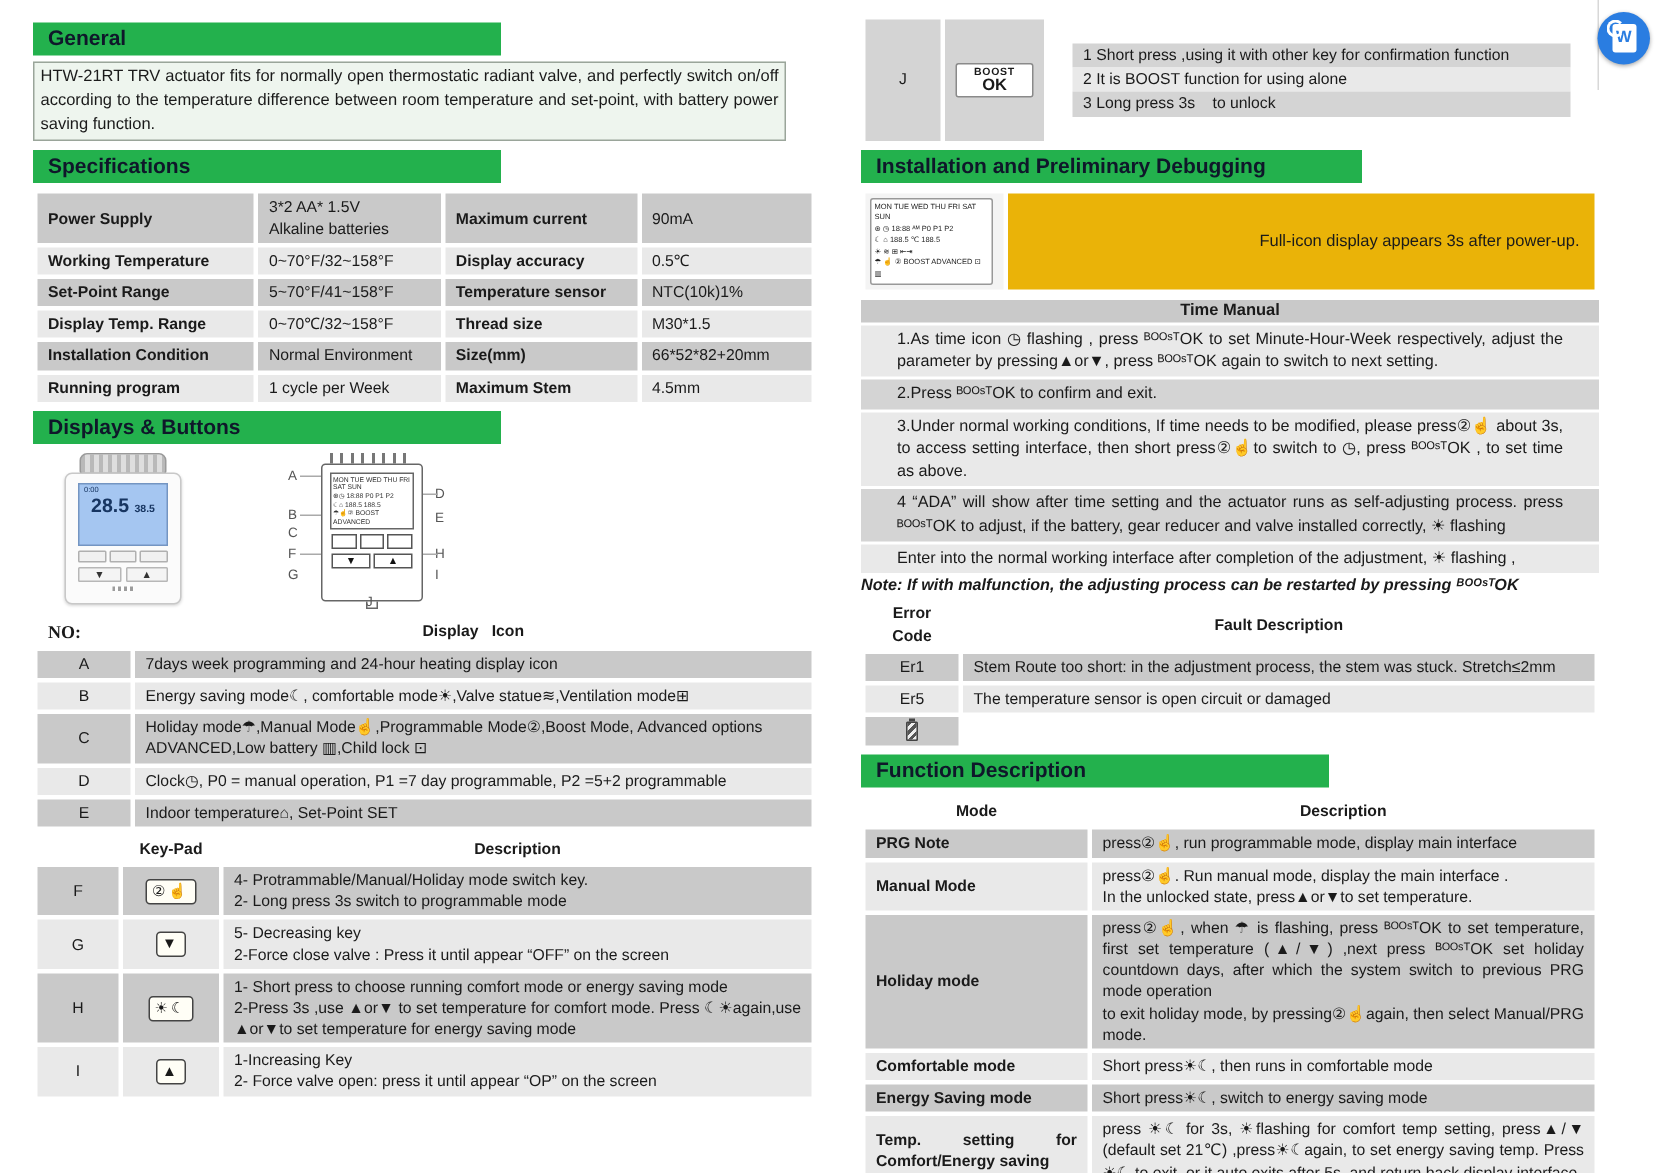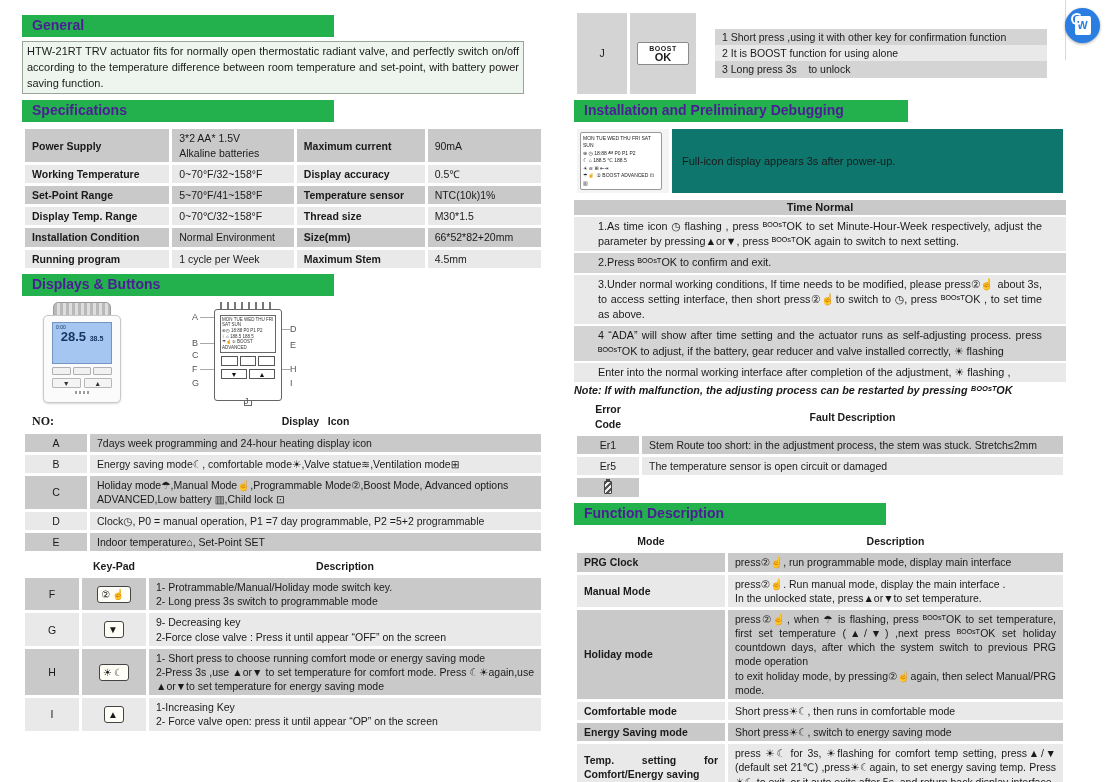--- a/index.html
+++ b/index.html
@@ -4,21 +4,21 @@
 <style>
   * { margin:0; padding:0; box-sizing:border-box; }
   html,body { width:1110px; height:782px; background:#fff; overflow:hidden;
     font-family:"Liberation Sans", sans-serif; color:#1a1a1a; }
   .page { position:relative; width:1110px; height:782px; display:flex; }
   .col { display:flex; flex-direction:column; }
   .col.left  { width:522px; margin:12px 0 0 22px; }
   .col.right { width:506px; margin:10px 0 0 16px; }
 
   
-  .gbar { background:#23b14d; color:#4c1d95; font-weight:bold; font-size:14px;
+  .gbar { background:#23b14d; color:#0f172a; font-weight:bold; font-size:14px;
           line-height:21px; padding:0 0 1px 10px; margin:3px 0 4px 0; }
   .gbar.w-left { width:312px; }
   .gbar.w-inst { width:334px; }
 
   
   .para { width:502px; font-size:11px; line-height:1.44; background:#eef5ee;
           border:1px solid #9aa59a; padding:2px 4px; margin-bottom:3px; text-align:justify; }
 
   
   .tbl { display:table; border-spacing:3px; width:100%; table-layout:fixed; }
@@ -84,21 +84,21 @@
           text-align:center; padding:2px 0 1px; }
   .jkey .t{ font-size:7px; font-weight:bold; letter-spacing:.5px; line-height:7px; }
   .jkey .o{ font-size:11px; font-weight:bold; line-height:11px; }
   .jlines { padding:0; }
   .jline { font-size:10.5px; padding:1px 7px; line-height:1.35; }
 
   .fullicon { display:table; border-spacing:3px; width:492px; margin-left:14px; }
   .fi-cell { display:table-cell; width:92px; background:#f4f4f4; vertical-align:middle; padding:3px; }
   .lcd { width:82px; height:58px; background:#fff; border:1px solid #999; border-radius:2px;
          font-size:5px; line-height:1.5; color:#222; overflow:hidden; padding:2px 2px; white-space:nowrap; }
-  .fi-text { display:table-cell; background:#0f766e; vertical-align:middle; font-size:11px; padding:4px 10px; }
+  .fi-text { display:table-cell; background:#eab308; vertical-align:middle; font-size:11px; padding:4px 10px;text-align:right; }
 
   .tsbar { background:#c9c9c9; font-weight:bold; font-size:11px; text-align:center;
            padding:1px 0 2px; margin:4px 0 0 14px; width:492px; }
   .steps { width:492px; margin-left:14px; }
   .step { font-size:10.8px; line-height:1.42; padding:2px 24px; margin-top:2px; text-align:justify; }
   .note { font-size:10.8px; font-weight:bold; font-style:italic; padding:2px 0 1px; }
 
   .err-tbl{ width:492px; margin-left:14px; }
   .err-tbl .cno{ width:62px; }
   .batt { width:8px; height:13px; border:1px solid #444; border-radius:1px; margin:1px auto; position:relative;
@@ -259,29 +259,29 @@
     <div class="tbl key-tbl">
       <div class="tr">
         <div class="td cno white"></div>
         <div class="td ckey white b ctr">Key-Pad</div>
         <div class="td white b ctr">Description</div>
       </div>
       <div class="tr">
         <div class="td cno dark ctr">F</div>
         <div class="td ckey dark ctr"><span class="kbox">②☝</span></div>
         <div class="td dark">
-            <div>1- Protrammable/Manual/Holiday mode switch key.</div>
+            <div>4- Protrammable/Manual/Holiday mode switch key.</div>
             <div>2- Long press 3s switch to programmable mode</div>
           </div>
       </div>
       <div class="tr">
         <div class="td cno light ctr">G</div>
         <div class="td ckey light ctr"><span class="kbox">▼</span></div>
         <div class="td light">
-            <div>9- Decreasing key</div>
+            <div>5- Decreasing key</div>
             <div>2-Force close valve : Press it until appear “OFF” on the screen</div>
           </div>
       </div>
       <div class="tr">
         <div class="td cno dark ctr">H</div>
         <div class="td ckey dark ctr"><span class="kbox">☀☾</span></div>
         <div class="td dark just">
             <div>1- Short press to choose running comfort mode or energy saving mode</div>
             <div>2-Press 3s ,use ▲or▼ to set temperature for comfort mode. Press ☾☀again,use ▲or▼to set temperature for energy saving mode</div>
           </div>
@@ -322,21 +322,21 @@
       <div class="fi-cell">
         <div class="lcd" style="white-space:pre-line">MON TUE WED THU FRI SAT SUN
 ⊛ ◷ 18:88 ᴬᴹ  P0 P1 P2
 ☾ ⌂ 188.5 ℃  188.5
 ☀ ≋ ⊞ ⇤⇥
 ☂ ☝ ② BOOST ADVANCED ⊡ ▥</div>
       </div>
       <div class="fi-text">Full-icon display appears 3s after power-up.</div>
     </div>
 
-    <div class="tsbar">Time Normal</div>
+    <div class="tsbar">Time Manual</div>
 
     <div class="steps">
       <div class="step light">1.As time icon ◷ flashing , press ᴮᴼᴼˢᵀOK to set Minute-Hour-Week respectively, adjust the parameter by pressing▲or▼, press ᴮᴼᴼˢᵀOK again to switch to next setting.</div>
       <div class="step mid">2.Press ᴮᴼᴼˢᵀOK to confirm and exit.</div>
       <div class="step light">3.Under normal working conditions, If time needs to be modified, please press②☝ about 3s, to access setting interface,  then short press②☝to switch to ◷, press ᴮᴼᴼˢᵀOK , to set time as above.</div>
       <div class="step mid">4 “ADA” will show after time setting and the actuator runs as self-adjusting process. press ᴮᴼᴼˢᵀOK to adjust, if the battery, gear reducer and valve installed correctly, ☀ flashing</div>
       <div class="step light">Enter into the normal working interface after completion of the adjustment, ☀ flashing ,</div>
       <div class="note">Note: If with malfunction, the adjusting process can be restarted by pressing ᴮᴼᴼˢᵀOK</div>
     </div>
 
@@ -362,21 +362,21 @@
     </div>
 
     <div class="gbar w-left" style="margin-left:14px">Function Description</div>
 
     <div class="tbl func-tbl">
       <div class="tr">
         <div class="td cmode white b ctr">Mode</div>
         <div class="td white b ctr">Description</div>
       </div>
       <div class="tr">
-        <div class="td cmode dark b">PRG Clock</div>
+        <div class="td cmode dark b">PRG Note</div>
         <div class="td dark pre">press②☝, run programmable mode, display main interface</div>
       </div>
       <div class="tr">
         <div class="td cmode light b">Manual Mode</div>
         <div class="td light pre">press②☝. Run manual mode, display the main interface .
 In the unlocked state, press▲or▼to set temperature.</div>
       </div>
       <div class="tr">
         <div class="td cmode dark b">Holiday mode</div>
         <div class="td dark pre just">press②☝, when ☂ is flashing, press ᴮᴼᴼˢᵀOK to set temperature, first set temperature (▲/▼) ,next press ᴮᴼᴼˢᵀOK set holiday countdown days, after which the system switch to previous PRG mode operation

